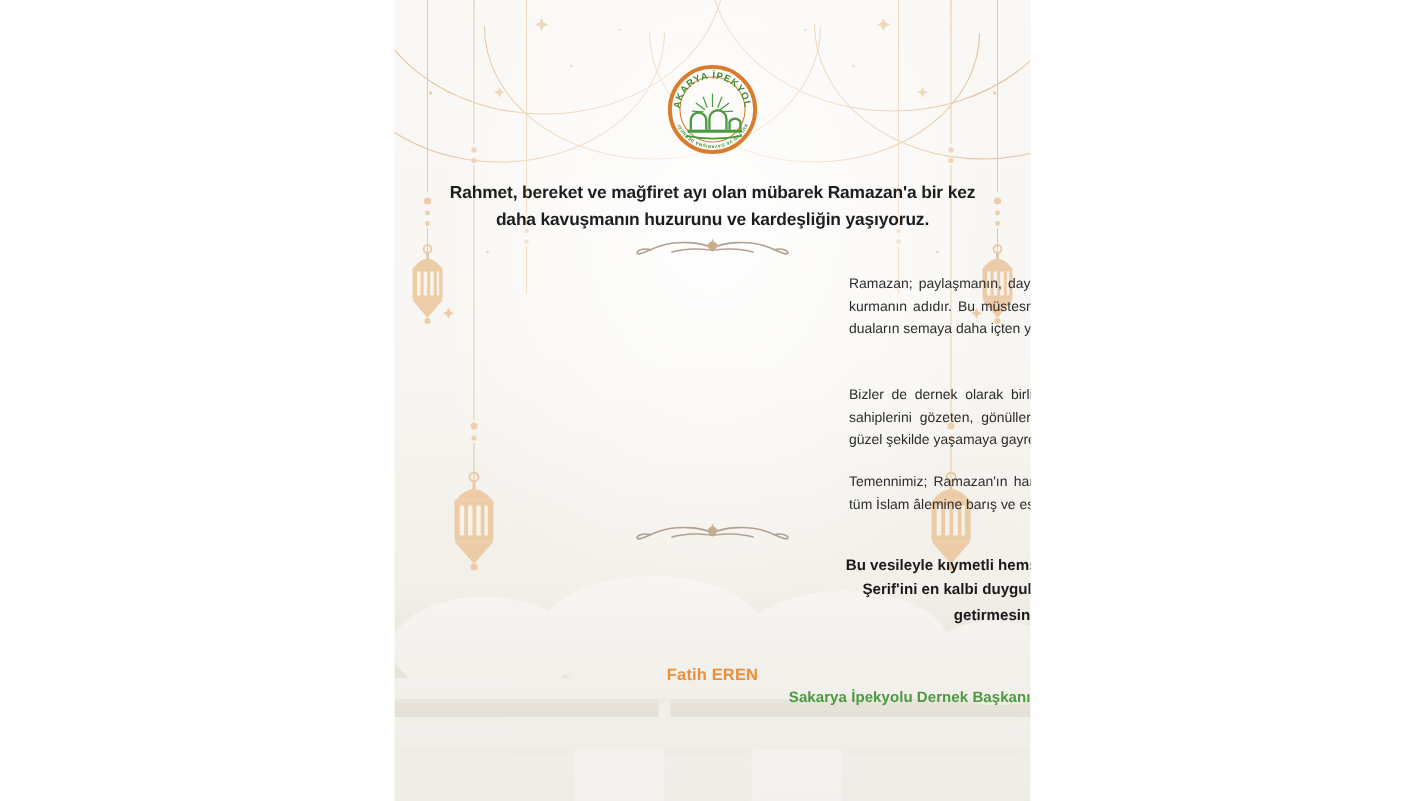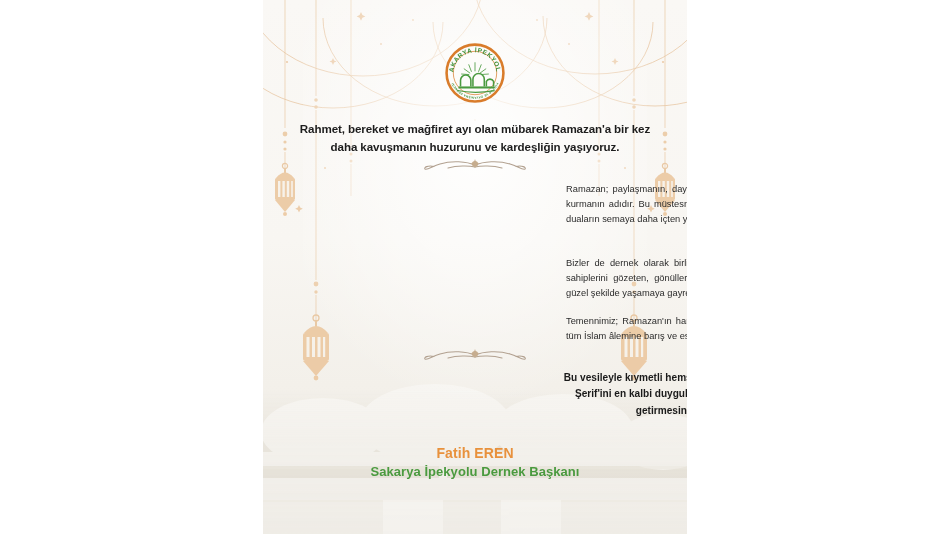--- a/index.html
+++ b/index.html
@@ -60,26 +60,27 @@
     position:absolute;left:300px;width:350px;top:370px;
     text-align:center;
     font-size:10.1px;font-weight:bold;line-height:1.62;
     color:#1a1a1a;
   }
 
   .sign{
     position:absolute;left:0;right:0;top:443px;text-align:center;
   }
   .sign-name{
-    font-size:14px;font-weight:bold;color:#e8913c;line-height:1.45;
+    font-size:11px;font-weight:bold;color:#e8913c;line-height:1.45;
     letter-spacing:0.1px;
   }
   .sign-title{
-    font-size:13px;font-weight:bold;color:#4a9a3f;line-height:1.45;
+    font-size:10px;font-weight:bold;color:#4a9a3f;line-height:1.45;
     letter-spacing:0.05px;
+    text-align:right;
   }
 </style>
 </head>
 <body>
 
 <div class="stage">
 
   <div class="card">
     <div class="card-wash"></div>
 

